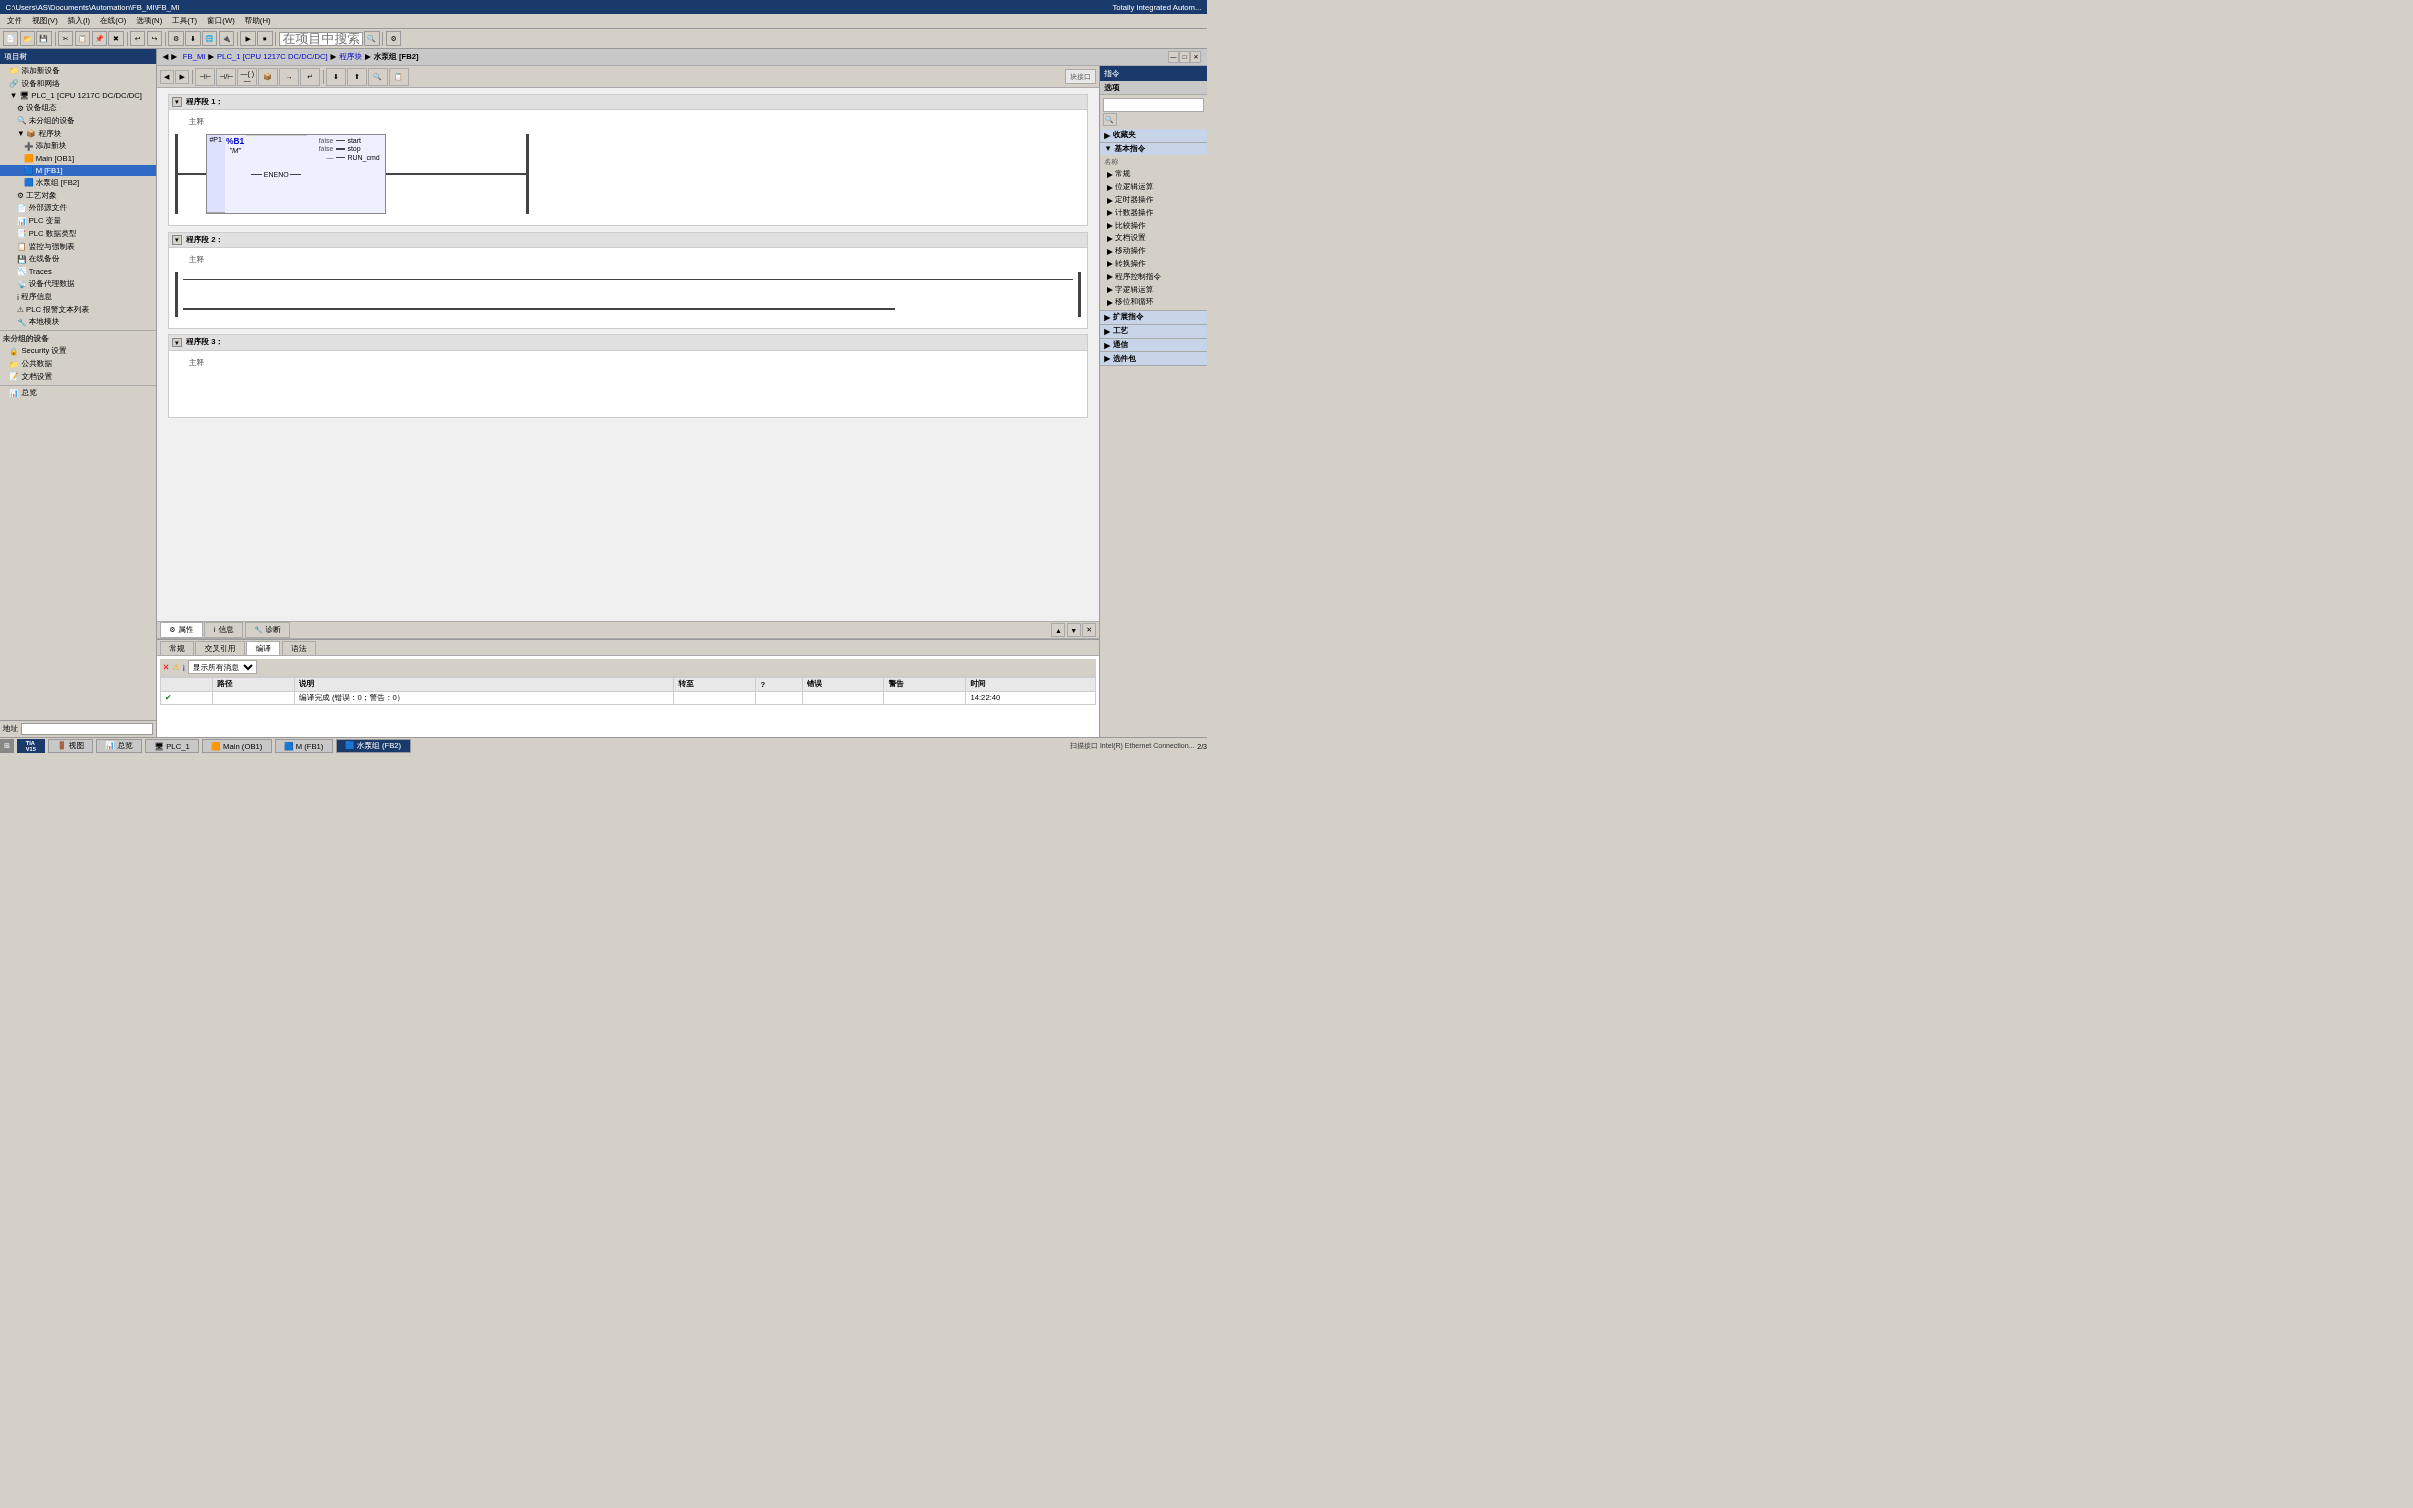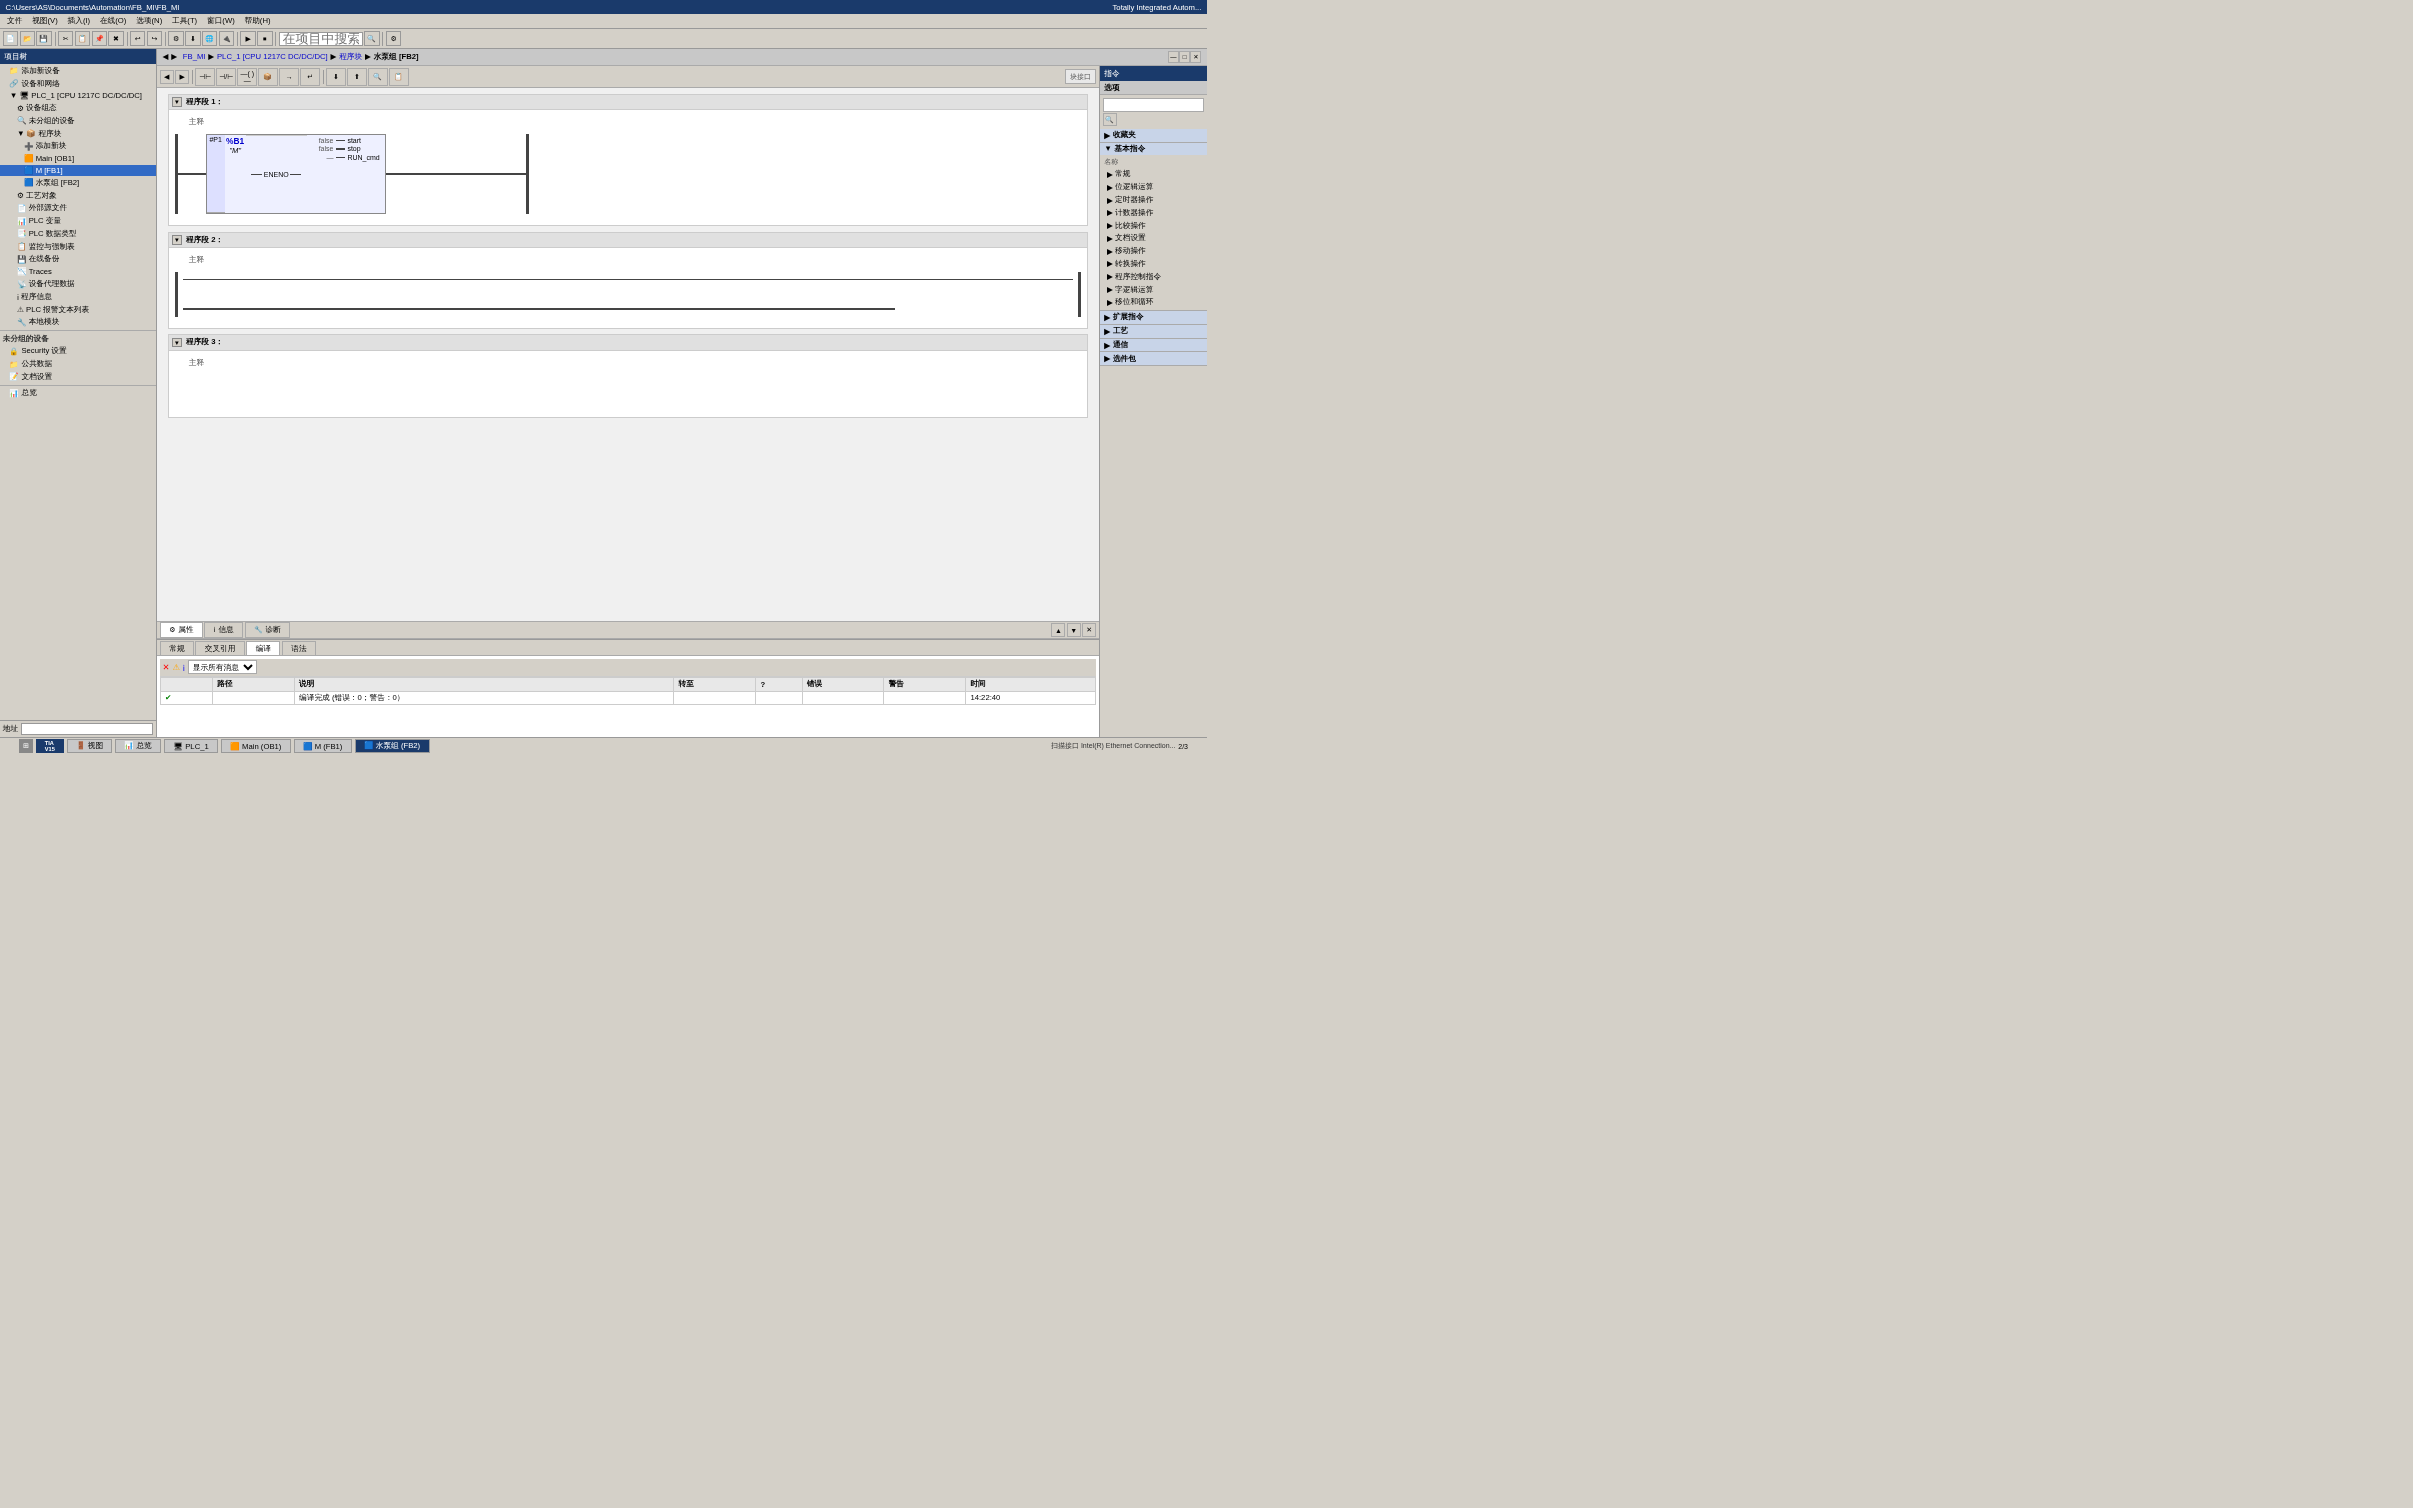--- a/index.html
+++ b/index.html
@@ -267,21 +267,21 @@
       font-size: 7.7px;
     }
 
     
     .status-bar {
       height: 17px;
       background: #d4d0c8;
       border-top: 0.7px solid #999;
       display: flex;
       align-items: center;
-      padding: 0 19px;
+      padding: 0 0;
       gap: 2.8px;
       font-size: 7.7px;
     }
     .status-tab {
       padding: 1.4px 8.4px;
       background: #c8c8c8;
       border: 0.7px solid #999;
       font-size: 7.7px;
       cursor: pointer;
     }

